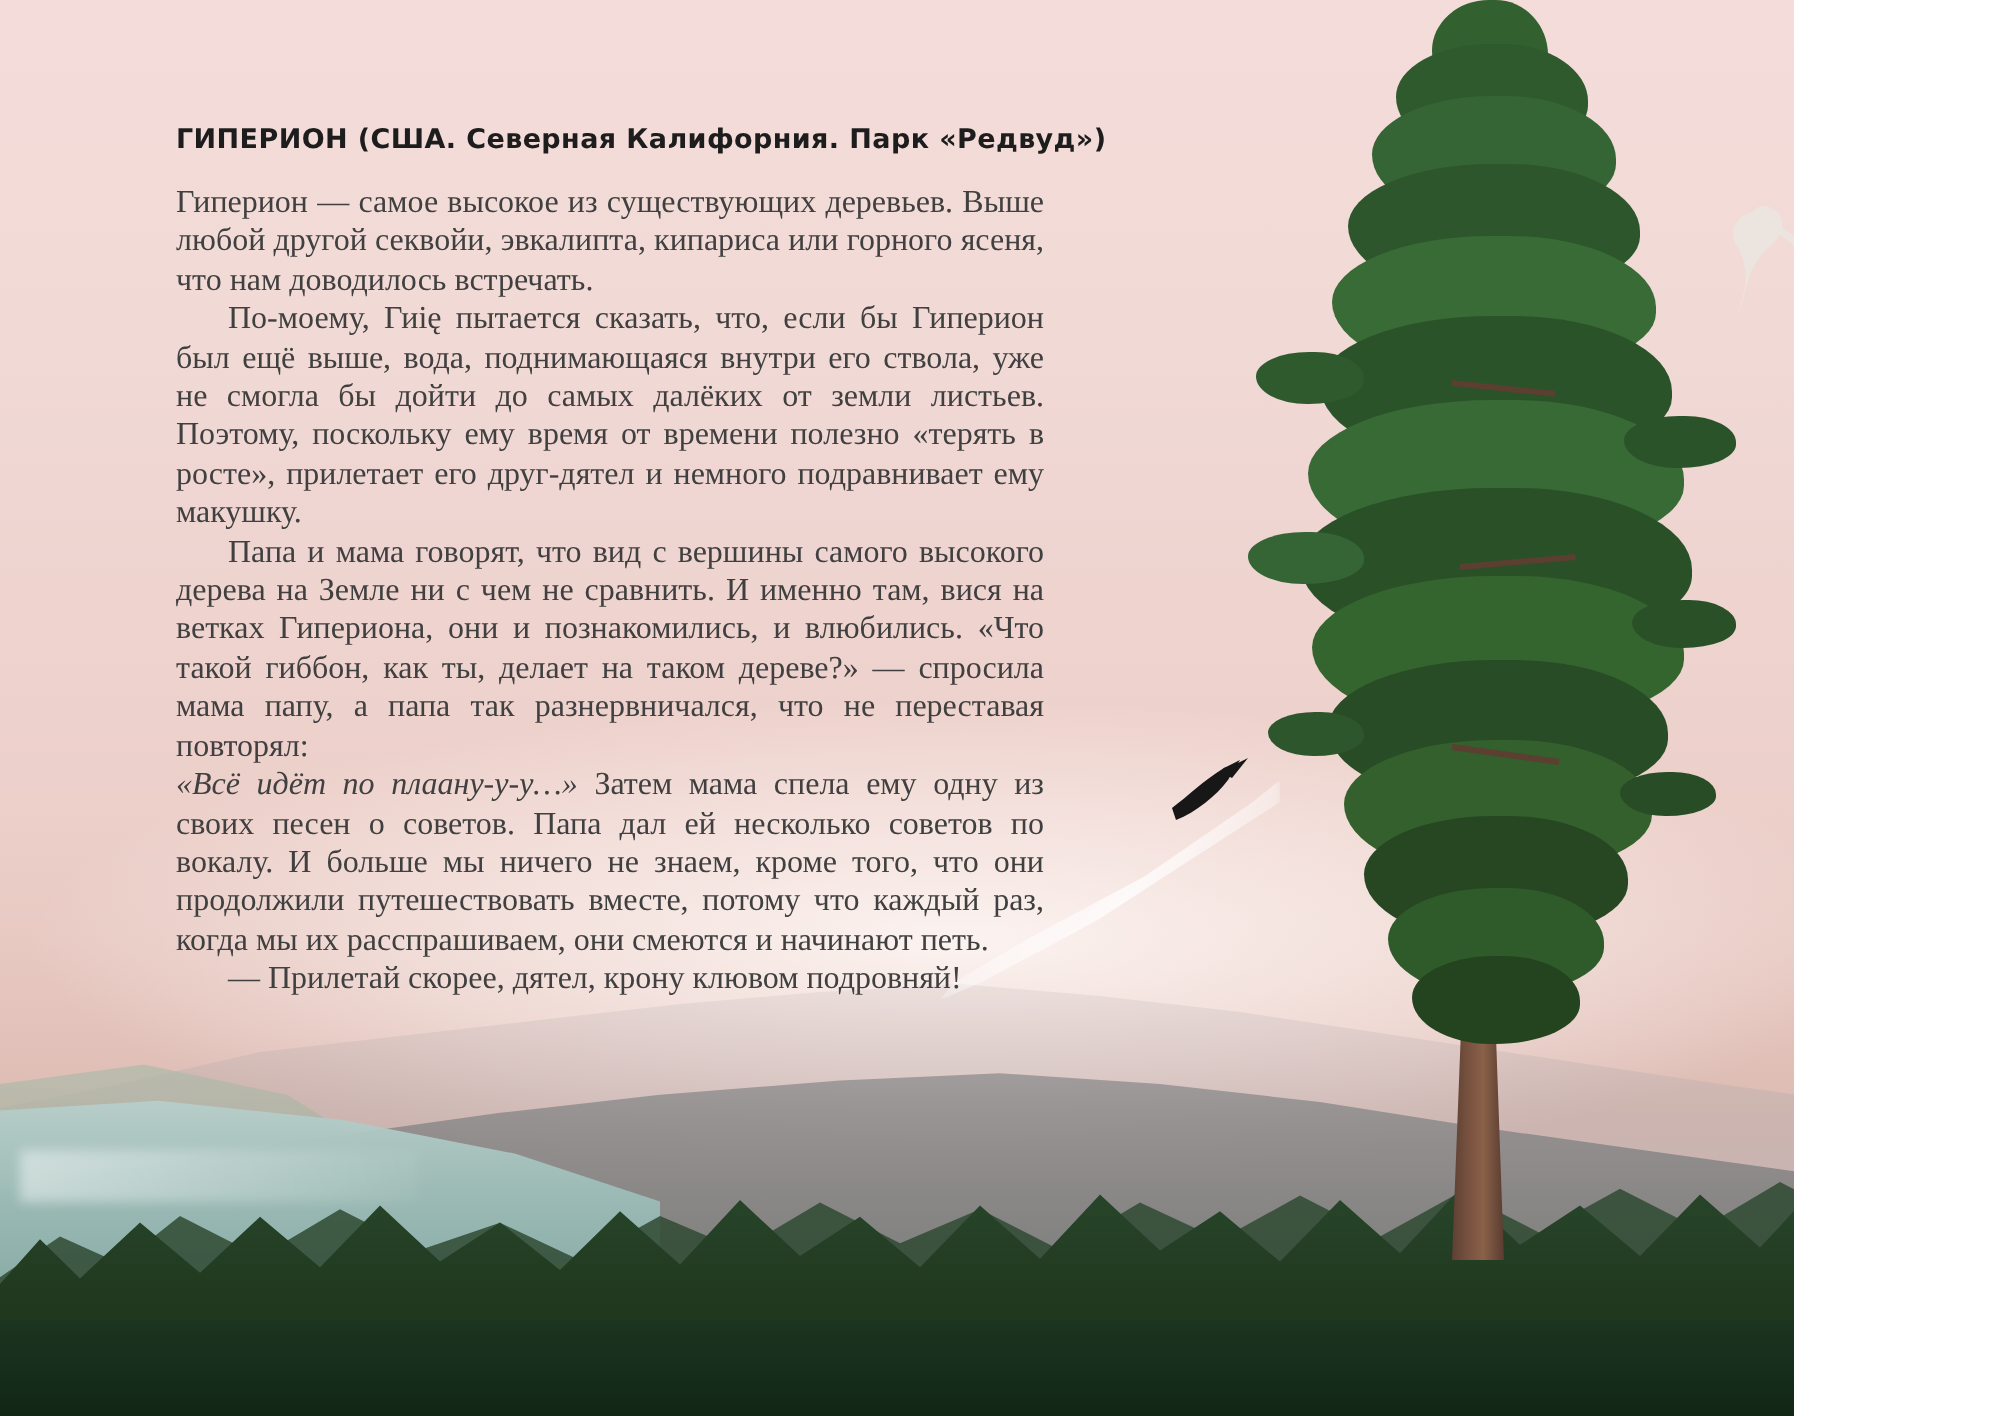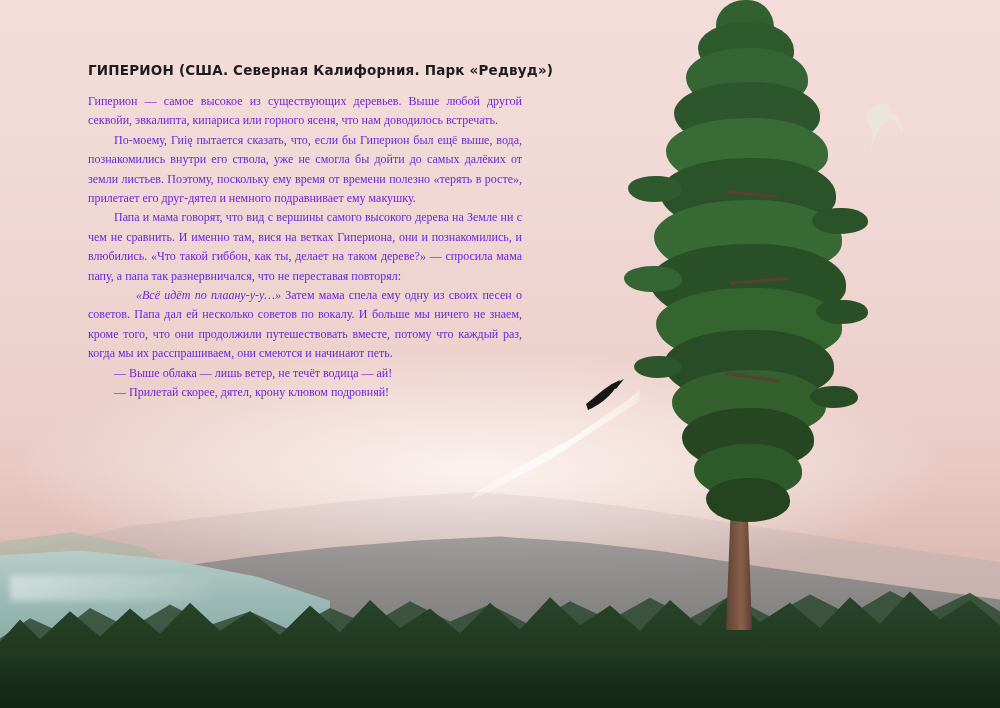--- a/index.html
+++ b/index.html
@@ -2,25 +2,26 @@
 <html lang="ru"><head>
 <meta charset="utf-8">
 <style>
   html, body {
     margin: 0;
     padding: 0;
     background: #ffffff;
   }
   #page {
     position: relative;
-    width: 1000px;
+    width: 868px;
     height: 708px;
     overflow: hidden;
     background: #f6ece9;
     font-family: "Liberation Serif", serif;
+    padding-left: 29px;
   }
 
   
   .sky {
     position: absolute;
     left: 0; top: 0; width: 1000px; height: 708px;
     background:
       linear-gradient(to bottom,
         #f3dcd9 0%,
         #f2dbd7 18%,
@@ -135,30 +136,30 @@
     font-family: "DejaVu Sans", sans-serif;
     font-size: 13.5px;
     font-weight: 700;
     letter-spacing: 0.2px;
     color: #1d1d1d;
     margin: 0 0 14px 0;
     white-space: nowrap;
   }
   .para {
     margin: 0;
-    font-size: 12px;
+    font-size: 16px;
     line-height: 19.4px;
-    color: #6d28d9;
+    color: #404040;
     text-align: justify;
     text-indent: 26px;
     hyphens: auto;
   }
   .para.noindent { text-indent: 0; }
   .para.dash { text-indent: 26px; }
-  .para em { font-style: italic; margin-left: 48px; }
+  .para em { font-style: italic; }
 
   .text-col .para + .para { margin-top: 0; }
 </style>
 </head>
 <body>
 
 <div id="page">
 
   <div class="sky"></div>
   <div class="sky-haze"></div>
@@ -217,24 +218,23 @@
       <path d="M18 6 C24 2, 32 4, 33 11 C34 18, 28 22, 24 26 C20 30, 16 38, 14 48 L10 60 L14 46 C16 36, 14 28, 10 22 C6 16, 10 8, 18 6 Z" fill="#ece5df"></path>
       <circle cx="24" cy="9" r="6" fill="#ece5df"></circle>
       <path d="M28 14 C36 16, 42 22, 44 30" stroke="#ece5df" stroke-width="3.5" fill="none" stroke-linecap="round"></path>
     </svg>
   </div>
 
   <div class="text-col">
     <h1 class="heading">ГИПЕРИОН (США. Северная Калифорния. Парк «Редвуд»)</h1>
 
     <p class="para noindent">Гиперион — самое высокое из существующих деревьев. Выше любой другой секвойи, эвкалипта, кипариса или горного ясеня, что нам доводилось встречать.</p>
-    <p class="para">По-моему, Гиię пытается сказать, что, если бы Гиперион был ещё выше, вода, познакомились внутри его ствола, уже не смогла бы дойти до самых далёких от земли листьев. Поэтому, поскольку ему время от времени полезно «терять в росте», прилетает его друг-дятел и немного подравнивает ему макушку.</p>
+    <p class="para">По-моему, Гиię пытается сказать, что, если бы Гиперион был ещё выше, вода, поднимающаяся внутри его ствола, уже не смогла бы дойти до самых далёких от земли листьев. Поэтому, поскольку ему время от времени полезно «терять в росте», прилетает его друг-дятел и немного подравнивает ему макушку.</p>
     <p class="para">
       <span>Папа и мама говорят, что вид с вершины самого высокого дерева на Земле ни с чем не сравнить. И именно там, вися на ветках Гипериона, они и познакомились, и влюбились. «Что такой гиббон, как ты, делает на таком дереве?» — спросила мама папу, а папа так разнервничался, что не переставая повторял:</span>
     </p>
     <p class="para noindent">
       <em>«Всё идёт по плаану-у-у…»</em><span> Затем мама спела ему одну из своих песен о советов. Папа дал ей несколько советов по вокалу. И больше мы ничего не знаем, кроме того, что они продолжили путешествовать вместе, потому что каждый раз, когда мы их расспрашиваем, они смеются и начинают петь.</span>
     </p>
-    <p class="para dash">— Выше облака — лишь ветер, не течёт водица — ай!</p>
     <p class="para dash">— Прилетай скорее, дятел, крону клювом подровняй!</p>
   </div>
 
 </div>
 
 </body></html>

